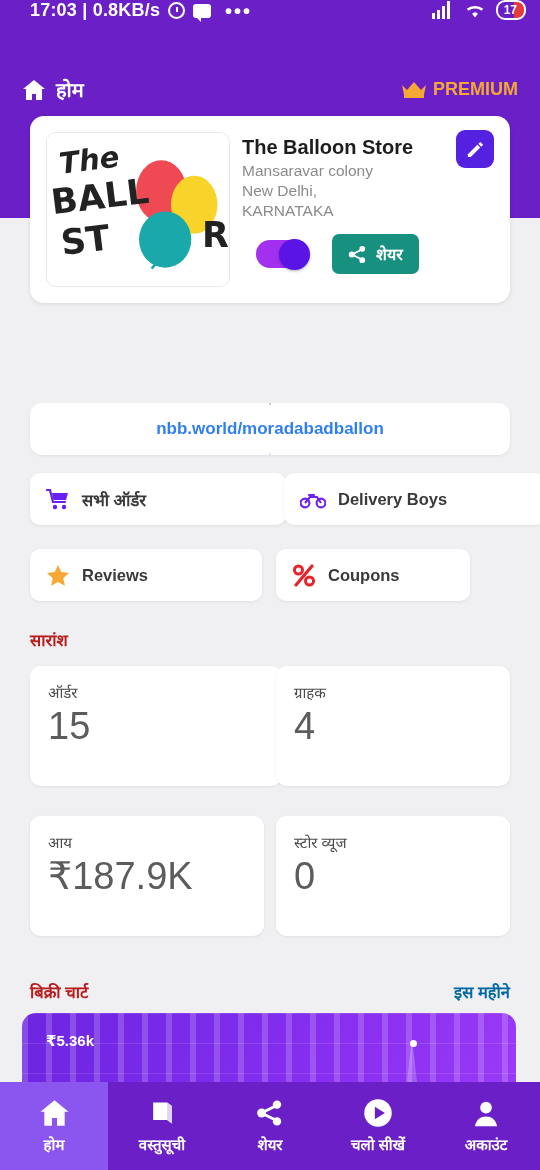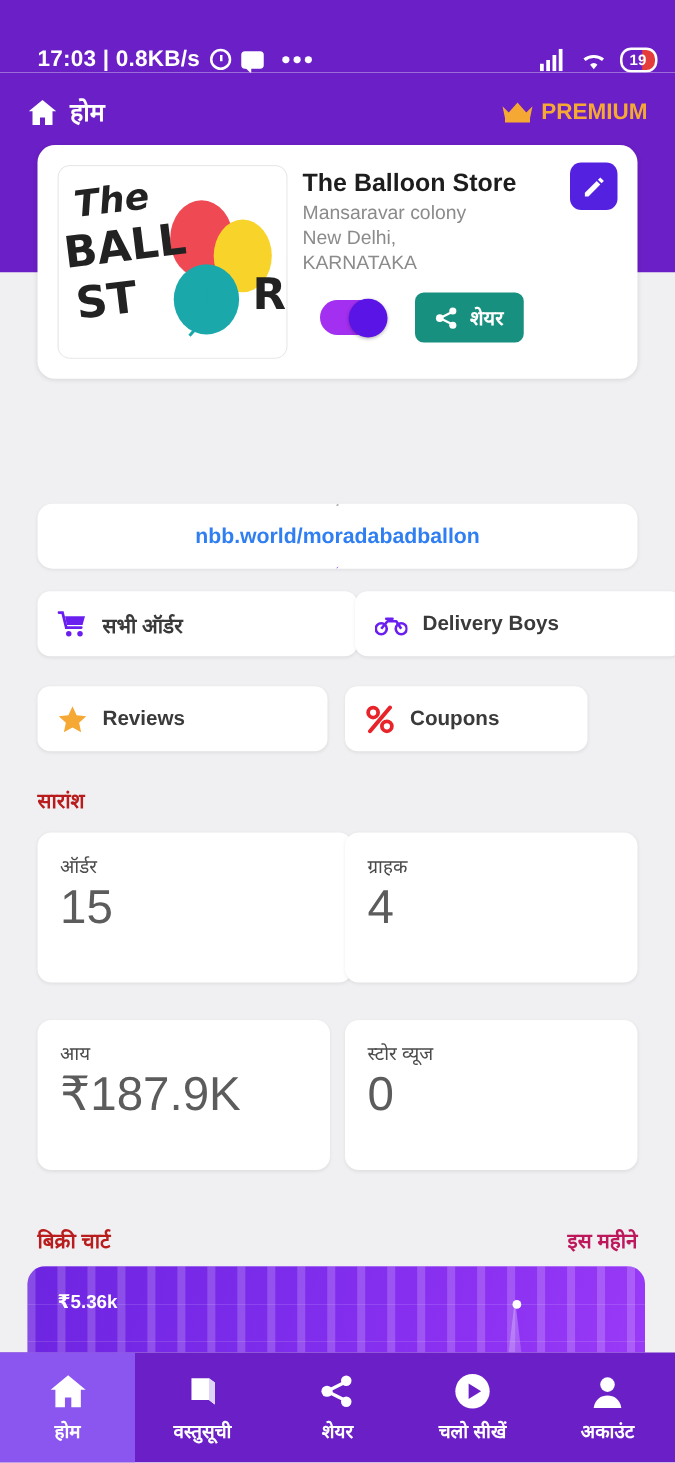--- a/index.html
+++ b/index.html
@@ -6,21 +6,21 @@
   html,body { width:540px; height:1170px; overflow:hidden; }
   body {
     font-family:"Liberation Sans","DejaVu Sans",sans-serif;
     background:#f0f0f2;
     position:relative;
   }
 
   
   .statusbar{
     height:58px; background:#6b1fc6; color:#fff;
-    display:flex; align-items:flex-end; justify-content:space-between;
+    display:flex; align-items:flex-start; justify-content:space-between;
     padding:0 14px 0 30px;
   }
   .sb-left{ display:flex; align-items:center; gap:8px; font-size:18px; font-weight:bold; letter-spacing:.2px;}
   .sb-right{ display:flex; align-items:center; gap:10px;}
   .sb-dots{ letter-spacing:2px; font-size:20px; font-weight:bold; margin-left:6px; line-height:10px;}
   .battery{
     border:2px solid #fff; border-radius:9px; padding:0 7px 0 6px; height:20px;
     display:flex; align-items:center; font-size:12px; font-weight:bold;
     position:relative; background:linear-gradient(90deg,#6b1fc6 0 62%, #e43b3b 62% 100%);
   }
@@ -105,21 +105,21 @@
   }
   .s1{ top:608px; left:30px; width:252px; height:120px;}
   .s2{ top:608px; left:276px; width:234px; height:120px;}
   .s3{ top:758px; left:30px; width:234px; height:120px;}
   .s4{ top:758px; left:276px; width:234px; height:120px;}
   .stat-label{ font-size:15px; color:#4b4b4b; margin-bottom:4px;}
   .stat-value{ font-size:38px; color:#5c5c5c; font-weight:normal; line-height:1.1;}
 
   .sec-chart{ top:922px; }
   .chart-period{
-    position:absolute; right:30px; top:922px; font-size:16.5px; font-weight:bold; color:#be185d;
+    position:absolute; right:30px; top:922px; font-size:16.5px; font-weight:bold; color:#0369a1;
   }
   .chart-card{
     position:absolute; top:955px; left:22px; width:494px; height:128px;
     border-radius:14px; overflow:hidden;
     background:linear-gradient(105deg,#6d25e0 0%, #7b2bea 35%, #8c31f2 70%, #9a3bf7 100%);
   }
   .chart-grid{ position:absolute; inset:0;
     background-image:
       repeating-linear-gradient(to right, rgba(255,255,255,.18) 0 6px, transparent 6px 24px),
       repeating-linear-gradient(to bottom, rgba(255,255,255,.12) 0 1px, transparent 1px 30px);
@@ -161,21 +161,21 @@
       <rect x="0" y="12" width="3" height="6" fill="#fff"></rect>
       <rect x="5" y="9" width="3" height="9" fill="#fff"></rect>
       <rect x="10" y="5" width="3" height="13" fill="#fff"></rect>
       <rect x="15" y="0" width="3" height="18" fill="#fff"></rect>
     </svg>
     <svg width="22" height="17" viewBox="0 0 24 18">
       <path d="M12 16.5l-3.2-4A5 5 0 0 1 12 11a5 5 0 0 1 3.2 1.5z" fill="#fff"></path>
       <path d="M3 7.2A13.6 13.6 0 0 1 12 4a13.6 13.6 0 0 1 9 3.2l-1.8 2.2A10.8 10.8 0 0 0 12 6.8a10.8 10.8 0 0 0-7.2 2.6z" fill="#fff"></path>
     </svg>
     <span class="battery">
-      <span>19</span>
+      <span>17</span>
     </span>
   </div>
 </div>
 
 <div class="content">
 
   <div class="header">
     <div class="header-row">
       <div class="home-title">
         <svg width="24" height="22" viewBox="0 0 24 22">

